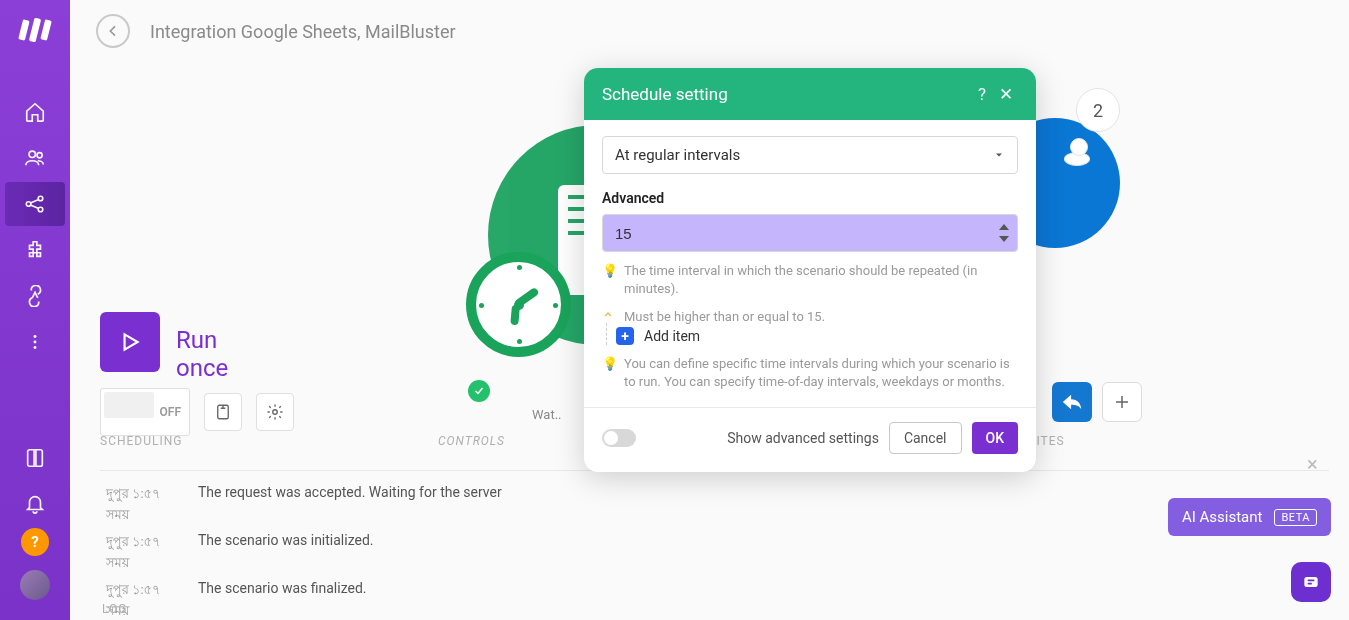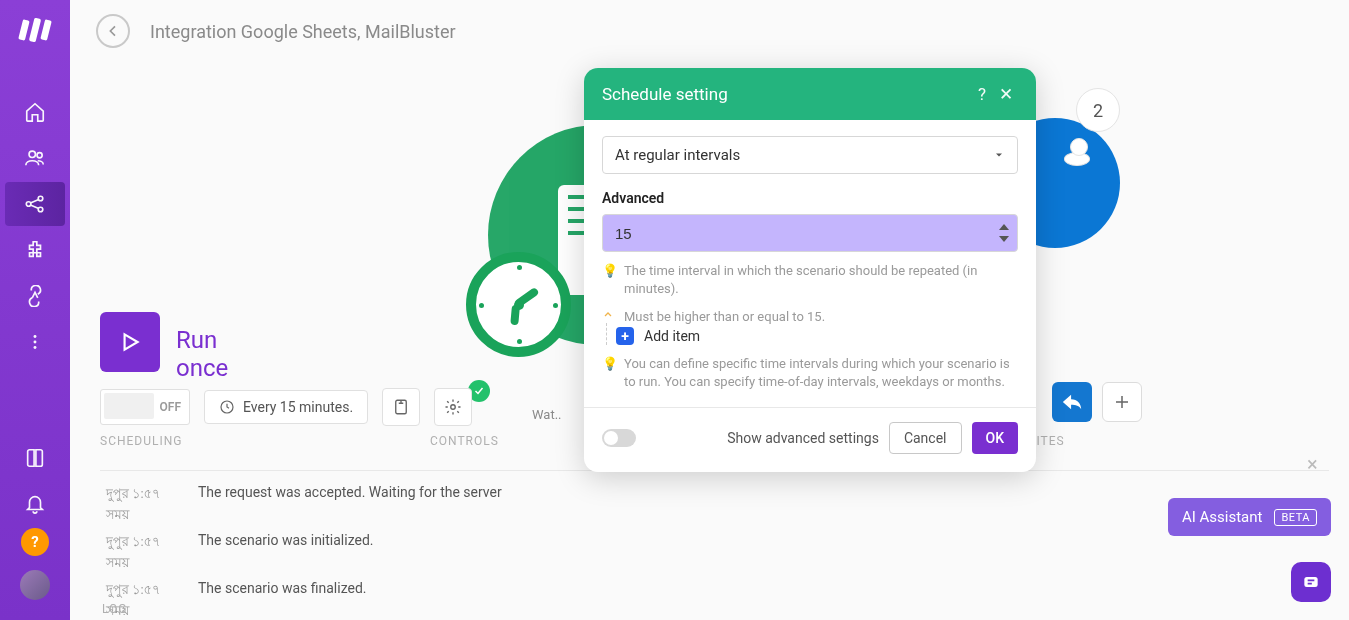--- a/index.html
+++ b/index.html
@@ -208,21 +208,21 @@
     left:76px; top:14px;
     color:#7a2fd0; font-size:24px; font-weight:400;
   }
 
   .controls-row {
     position:absolute;
     left:30px; top:388px;
     display:flex; align-items:center; gap:14px;
   }
   .switch {
-    width:90px; height:36px; border:1px solid #e0e0e0; border-radius:3px;
+    width:90px; height:48px; border:1px solid #e0e0e0; border-radius:3px;
     display:flex; align-items:center; justify-content:flex-end;
     padding-right:8px;
     background:#fff;
     color:#9a9a9a; font-size:12px; font-weight:600;
     cursor:pointer;
     position:relative;
   }
   .switch::before {
     content:""; position:absolute; left:3px; top:3px;
     width:50px; height:26px; background:#f0f0f0; border-radius:2px;
@@ -239,21 +239,21 @@
     width:38px; height:38px; border:1px solid #e0e0e0; border-radius:4px;
     background:#fff; display:flex; align-items:center; justify-content:center;
     cursor:pointer;
   }
 
   .section-label {
     position:absolute;
     color:#b0b0b0; font-size:12px; letter-spacing:1px;
   }
   .section-scheduling { left:30px; top:434px; }
-  .section-controls { left:360px; top:434px; }
+  .section-controls { left:368px; top:434px;font-style:italic; }
 
   
   .log-panel {
     position:absolute;
     left:30px; right:20px; top:470px; bottom:0;
     border-top:1px solid #e8e8e8;
     padding-top:10px;
   }
   .log-close {
     position:absolute;
@@ -550,27 +550,20 @@
       <svg width="26" height="26" viewBox="0 0 24 24" fill="none" stroke="#fff" stroke-width="2">
           <path d="M7 5l12 7-12 7V5z"></path>
         </svg>
     </div>
     <div class="run-label">Run once</div>
   </div>
 
   <div class="controls-row">
     <div class="switch">
       <span>OFF</span>
-    </div>
-    <div class="schedule-chip">
-      <svg width="16" height="16" viewBox="0 0 24 24" fill="none" stroke="#666" stroke-width="1.8">
-          <circle cx="12" cy="12" r="9"></circle>
-          <path d="M12 7v5l3 2"></path>
-        </svg>
-      <span>Every 15 minutes.</span>
     </div>
     <div class="tool-btn">
       <svg width="18" height="18" viewBox="0 0 24 24" fill="none" stroke="#666" stroke-width="1.8">
           <rect x="5" y="3" width="14" height="18" rx="2"></rect>
           <path d="M12 3v4M9 7h6"></path>
         </svg>
     </div>
     <div class="tool-btn">
       <svg width="18" height="18" viewBox="0 0 24 24" fill="none" stroke="#666" stroke-width="1.8">
           <circle cx="12" cy="12" r="3"></circle>

